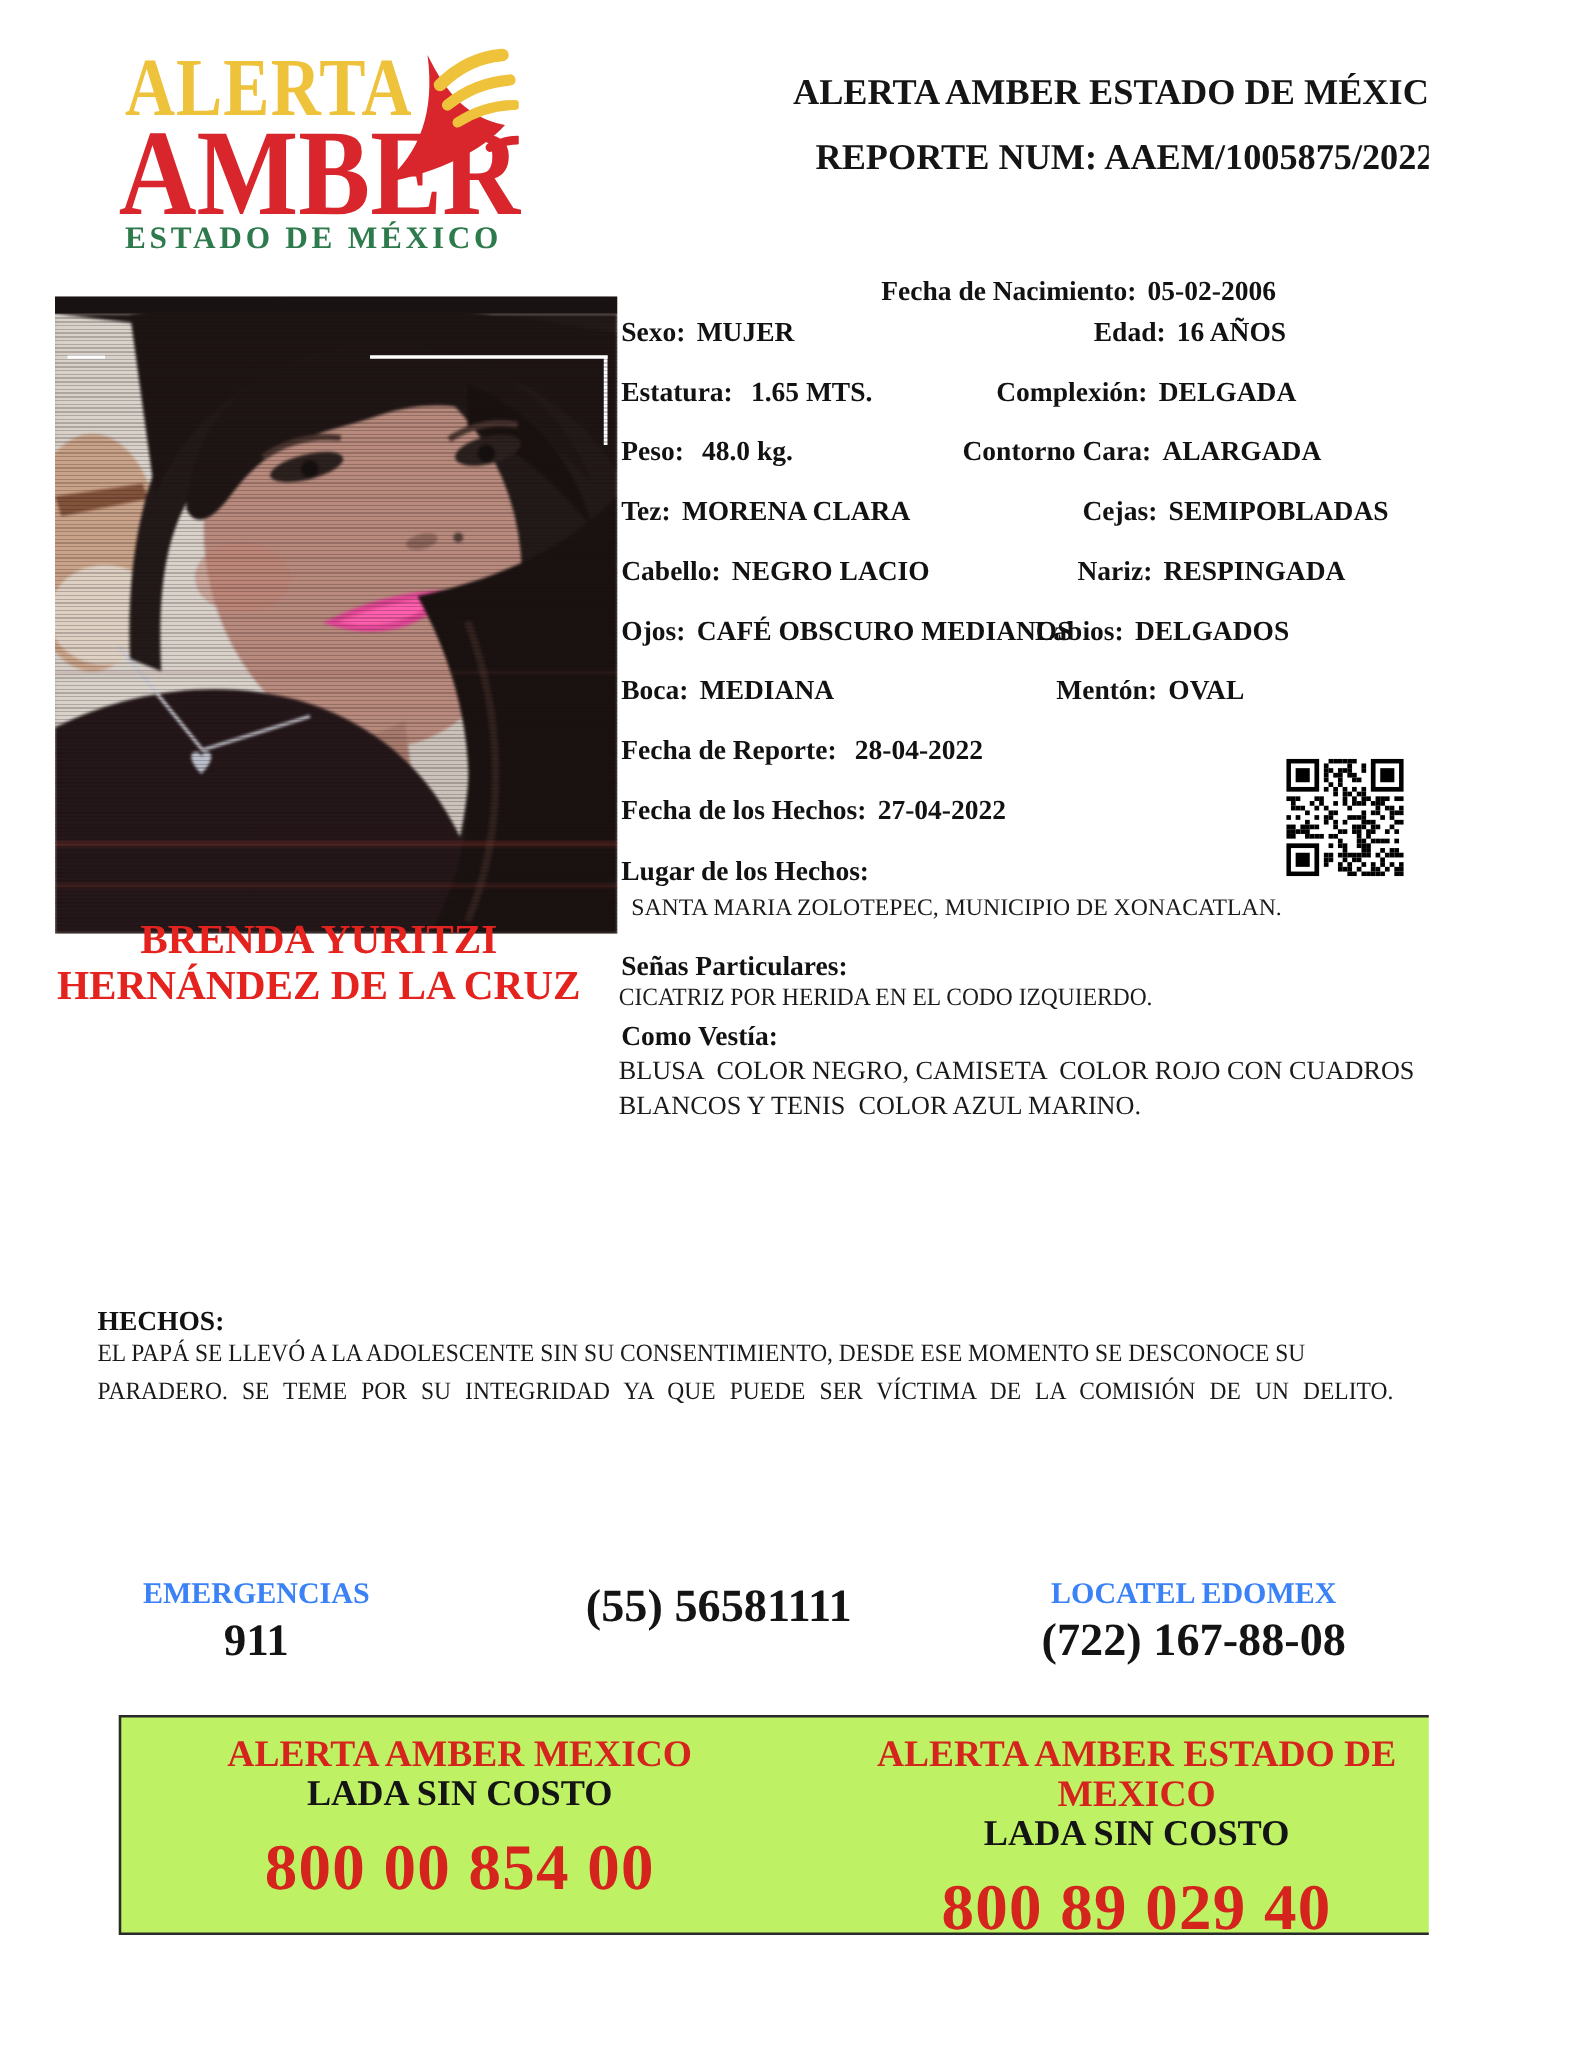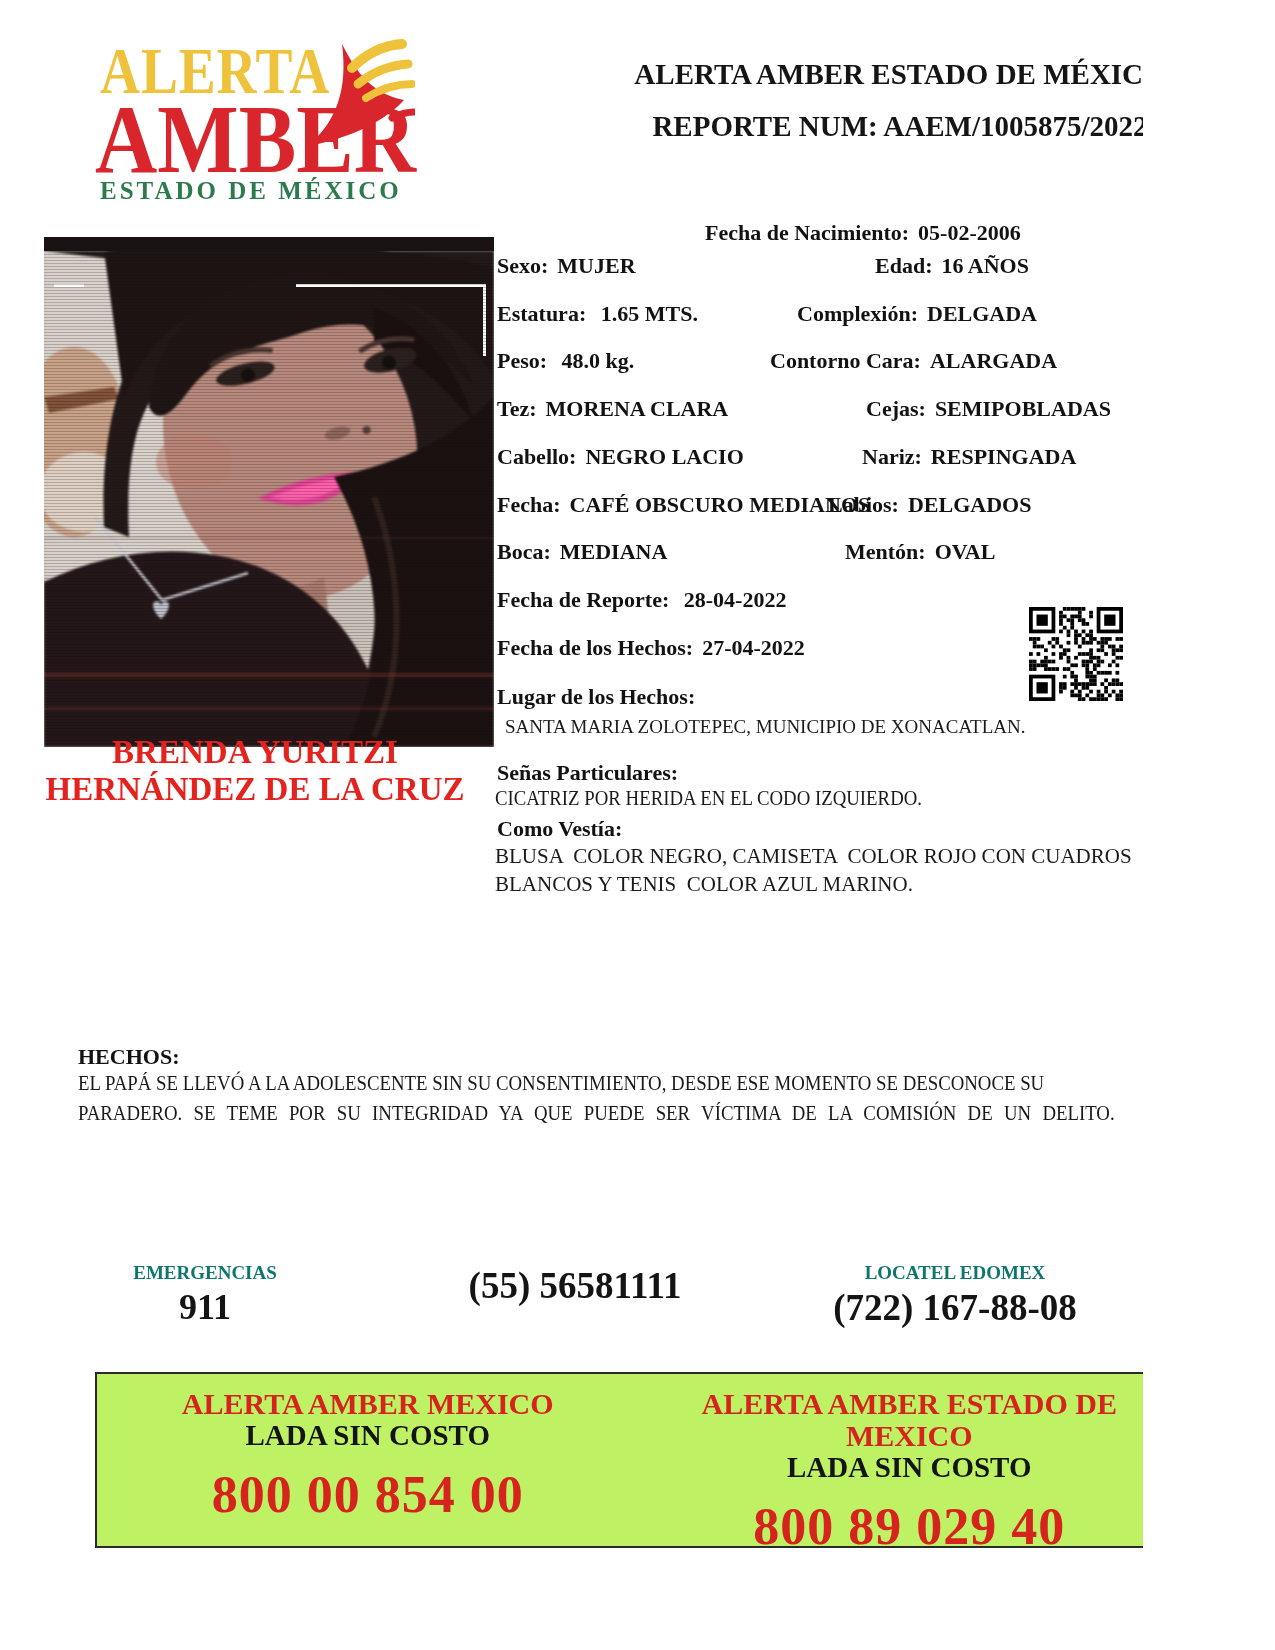--- a/index.html
+++ b/index.html
@@ -38,21 +38,21 @@
   .val{position:absolute;font-weight:400;font-size:22px;color:#1a1a1a;white-space:pre;}
   .cond{transform:scaleX(.94);transform-origin:0 0;white-space:pre;}
 
   
   .hechos-lbl{position:absolute;left:78px;top:1044px;font-size:22px;font-weight:700;}
   .hechos-line{position:absolute;left:78px;font-size:20px;font-weight:400;color:#191919;}
   .ws2{word-spacing:7px;}
 
   
   .contact{position:absolute;text-align:center;}
-  .contact .cn{color:#0f766e;font-weight:700;font-size:19px;}
+  .contact .cn{color:#3b82f6;font-weight:700;font-size:24px;}
   .contact .cv{color:#141414;font-weight:700;font-size:37px;margin-top:2px;}
 
   
   .fbox{position:absolute;left:95px;top:1372px;width:1083px;height:172px;border:2px solid #2a2a2a;
         display:flex;background:#bef264;}
   .fcol{width:50%;text-align:center;padding-top:14px;}
   .fcol .ft{color:#D5231D;font-weight:700;font-size:30px;line-height:32px;}
   .fcol .fs{color:#141414;font-weight:700;font-size:29px;line-height:31px;}
   .fcol .fn{color:#D5231D;font-weight:700;font-size:52px;margin-top:14px;letter-spacing:1px;}
 </style>
@@ -148,21 +148,21 @@
 
   <div class="f" style="left:497px;top:348px"><span>Peso:</span><span class="v"> 48.0 kg.</span></div>
   <div class="f" style="left:770px;top:348px"><span>Contorno Cara:</span><span class="v">ALARGADA</span></div>
 
   <div class="f" style="left:497px;top:396px"><span>Tez:</span><span class="v">MORENA CLARA</span></div>
   <div class="f" style="left:866px;top:396px"><span>Cejas:</span><span class="v">SEMIPOBLADAS</span></div>
 
   <div class="f" style="left:497px;top:444px"><span>Cabello:</span><span class="v">NEGRO LACIO</span></div>
   <div class="f" style="left:862px;top:444px"><span>Nariz:</span><span class="v">RESPINGADA</span></div>
 
-  <div class="f" style="left:497px;top:492px"><span>Fecha:</span><span class="v">CAFÉ OBSCURO MEDIANOS</span></div>
+  <div class="f" style="left:497px;top:492px"><span>Ojos:</span><span class="v">CAFÉ OBSCURO MEDIANOS</span></div>
   <div class="f" style="left:828px;top:492px"><span>Labios:</span><span class="v">DELGADOS</span></div>
 
   <div class="f" style="left:497px;top:539px"><span>Boca:</span><span class="v">MEDIANA</span></div>
   <div class="f" style="left:845px;top:539px"><span>Mentón:</span><span class="v">OVAL</span></div>
 
   <div class="f" style="left:497px;top:587px"><span>Fecha de Reporte:</span><span class="v"> 28-04-2022</span></div>
   <div class="f" style="left:497px;top:635px"><span>Fecha de los Hechos:</span><span class="v">27-04-2022</span></div>
 
   <svg id="qr-svg" class="abs" style="left:1029px;top:607px" width="94" height="94" viewBox="0 0 25 25">
       <rect width="25" height="25" fill="#fff"></rect>

